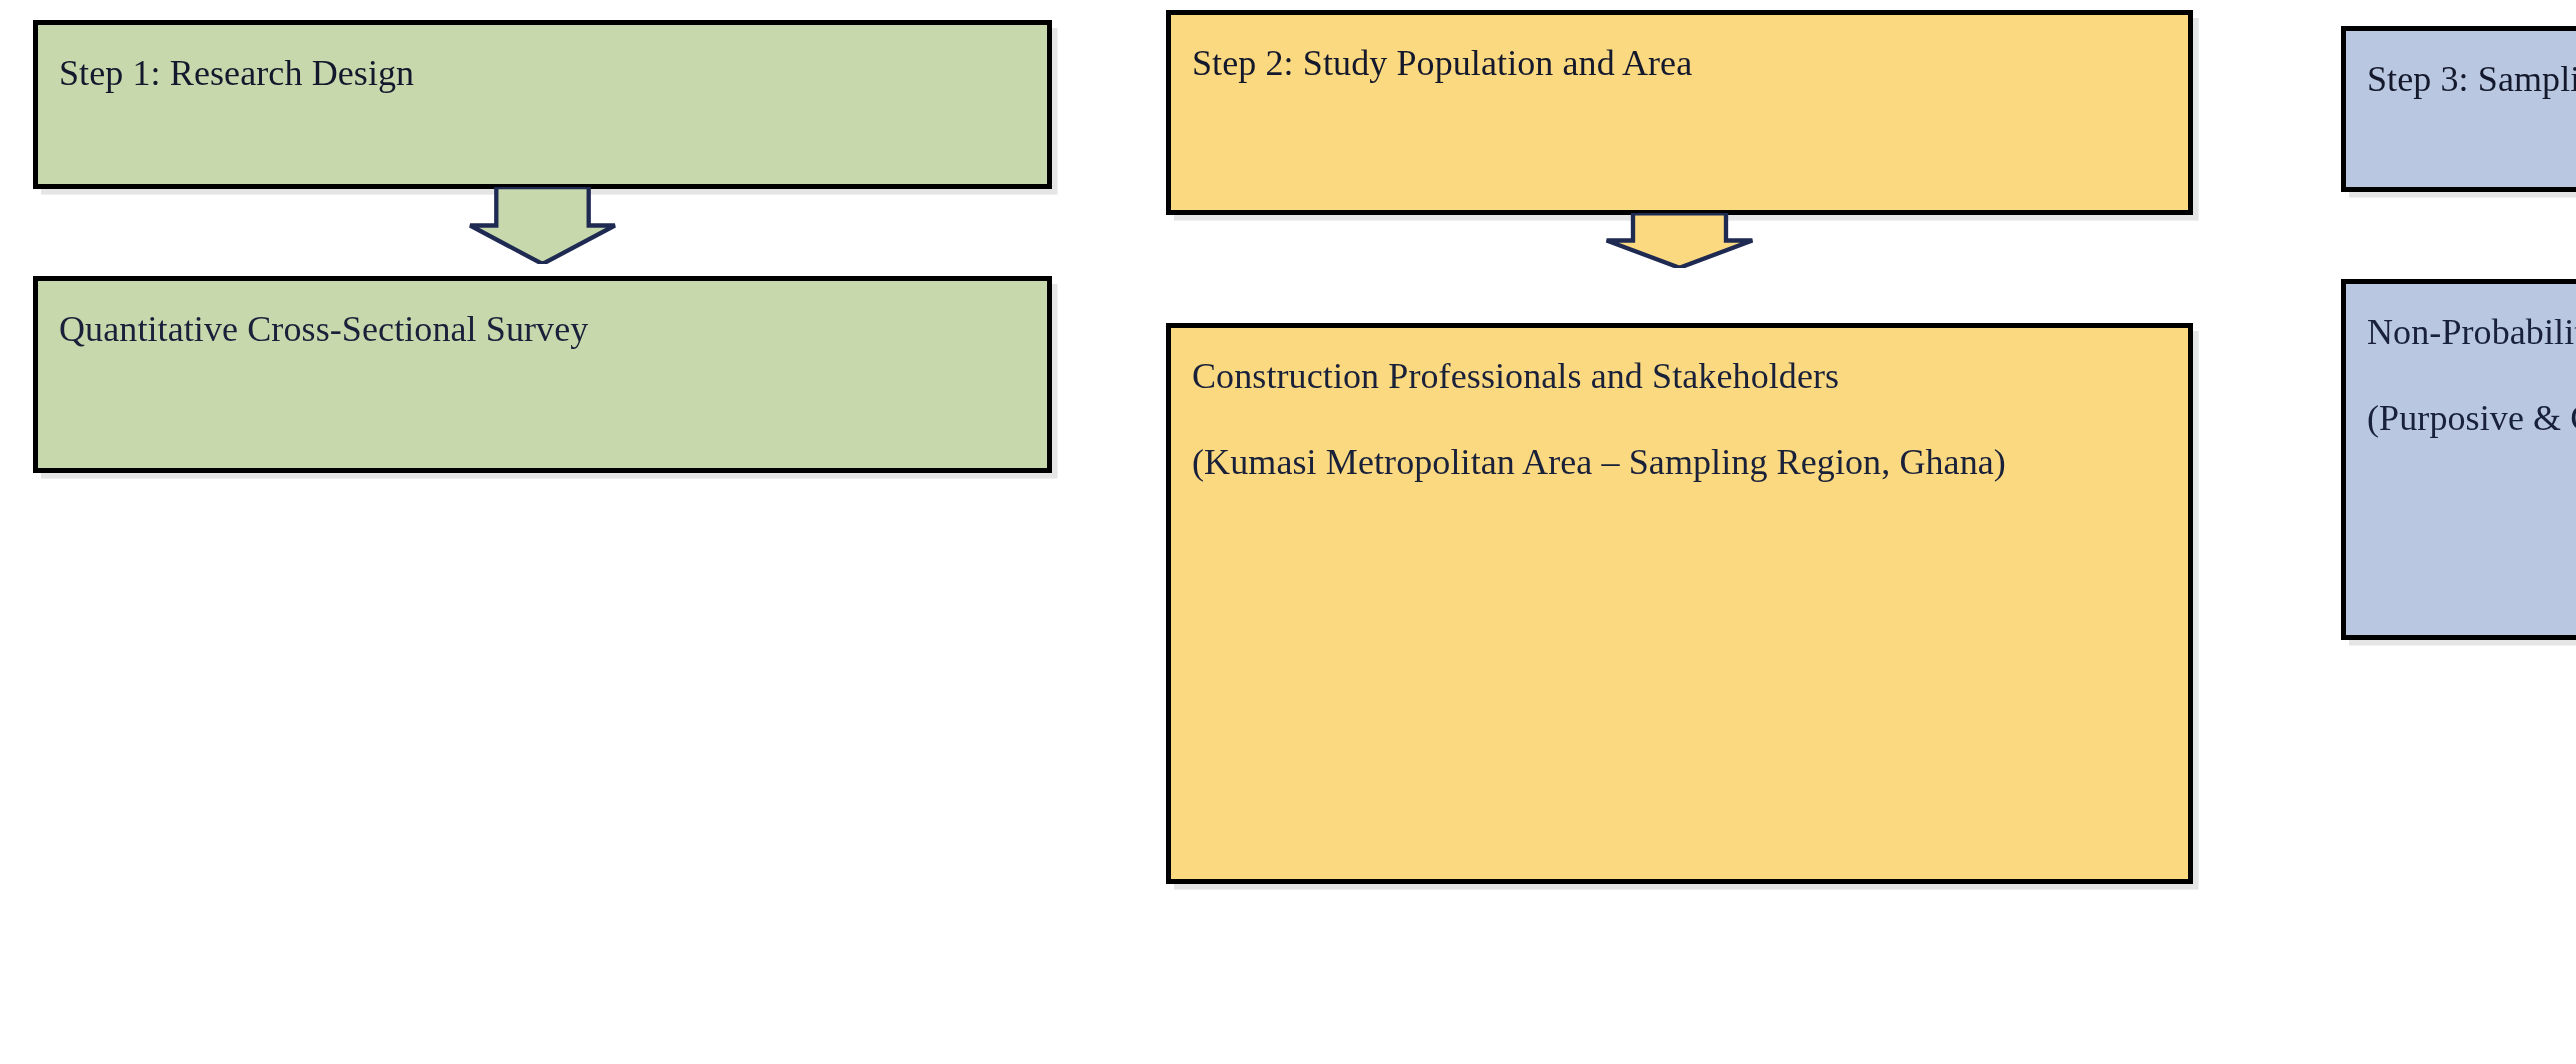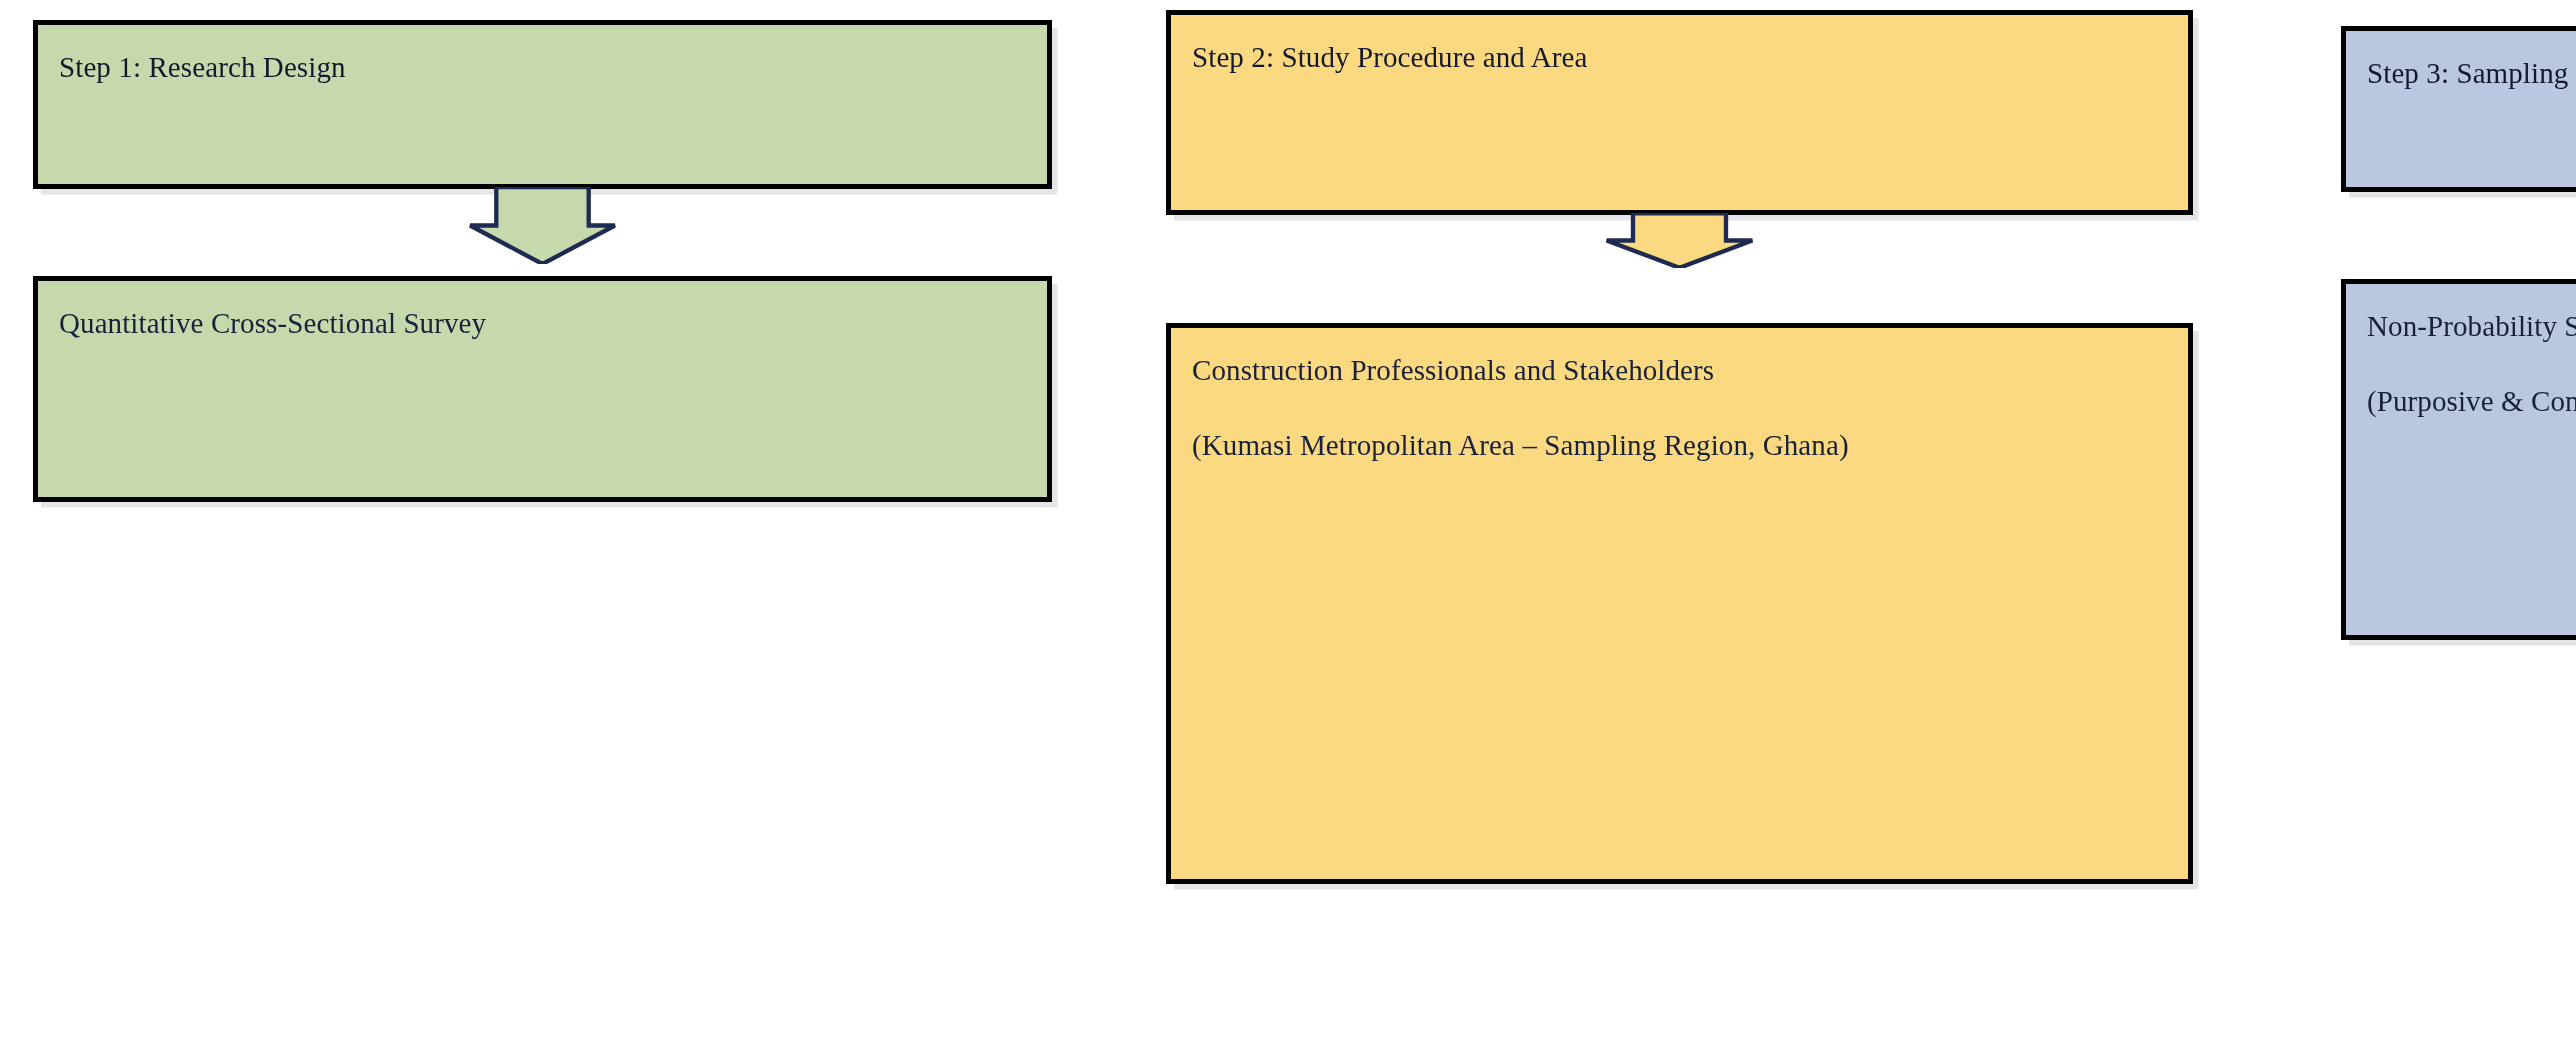--- a/index.html
+++ b/index.html
@@ -26,21 +26,21 @@
   .box {
     position: absolute;
     box-sizing: border-box;
     border: 5.6px solid #000000;
     box-shadow: 6.8px 6.8px 0 -1.2px rgba(0,0,0,0.10);
     padding: 18.6px 18.6px 12.4px 21px;
     overflow: hidden;
   }
   .box p {
     margin: 0 0 0 0;
-    font-size: 29px;
+    font-size: 36px;
     line-height: 1.62;
     color: #18203a;
     letter-spacing: 0.1px;
     white-space: pre-line;
   }
   .box p + p {
     margin-top: 28.5px;
   }
 
   .header-box p { color: #14182c; }
@@ -61,25 +61,25 @@
 
 <div id="canvas">
     <div class="box header-box c-green" style="left: 33px; top: 20px; width: 1019px; height: 169px;">
       <p>Step 1: Research Design</p>
     </div>
     <div class="arrow" style="left: 465px; top: 187px; width: 155px; height: 77px;">
       <svg width="155" height="77" viewBox="0 0 250 125">
         <polygon points="50.0,0.0 200.0,0.0 200.0,62.5 242.5,62.5 125.0,125.0 7.5,62.5 50.0,62.5" fill="#c7d9ac" stroke="#1f2a52" stroke-width="7" stroke-linejoin="miter"></polygon>
       </svg>
     </div>
-    <div class="box detail-box c-green" style="left: 33px; top: 276px; width: 1019px; height: 226px;">
+    <div class="box detail-box c-green" style="left: 33px; top: 276px; width: 1019px; height: 197px;">
       <p>Quantitative Cross-Sectional Survey</p>
     </div>
     <div class="box header-box c-yellow" style="left: 1166px; top: 10px; width: 1027px; height: 205px;">
-      <p>Step 2: Study Procedure and Area</p>
+      <p>Step 2: Study Population and Area</p>
     </div>
     <div class="arrow" style="left: 1602px; top: 213px; width: 155px; height: 55px;">
       <svg width="155" height="55" viewBox="0 0 250 88">
         <polygon points="50.0,0.0 200.0,0.0 200.0,44.0 242.5,44.0 125.0,88.0 7.5,44.0 50.0,44.0" fill="#fbd980" stroke="#1f2a52" stroke-width="7" stroke-linejoin="miter"></polygon>
       </svg>
     </div>
     <div class="box detail-box c-yellow" style="left: 1166px; top: 279px; width: 1027px; height: 561px; margin-top: 44px;">
       <p>Construction Professionals and Stakeholders</p>
       <p>(Kumasi Metropolitan Area – Sampling Region, Ghana)</p>
     </div>

